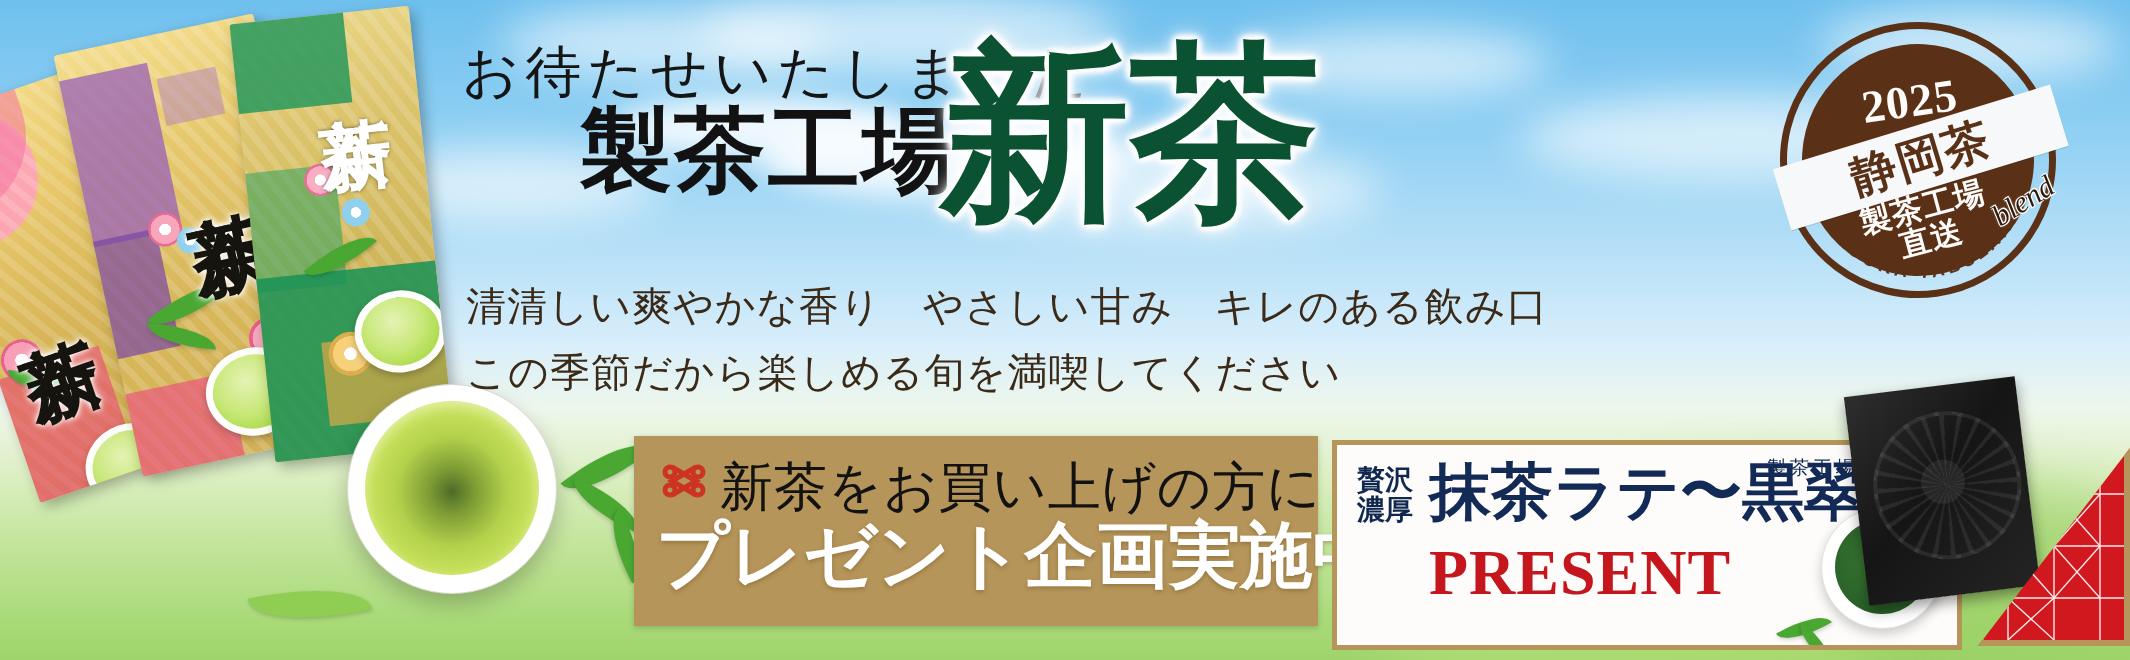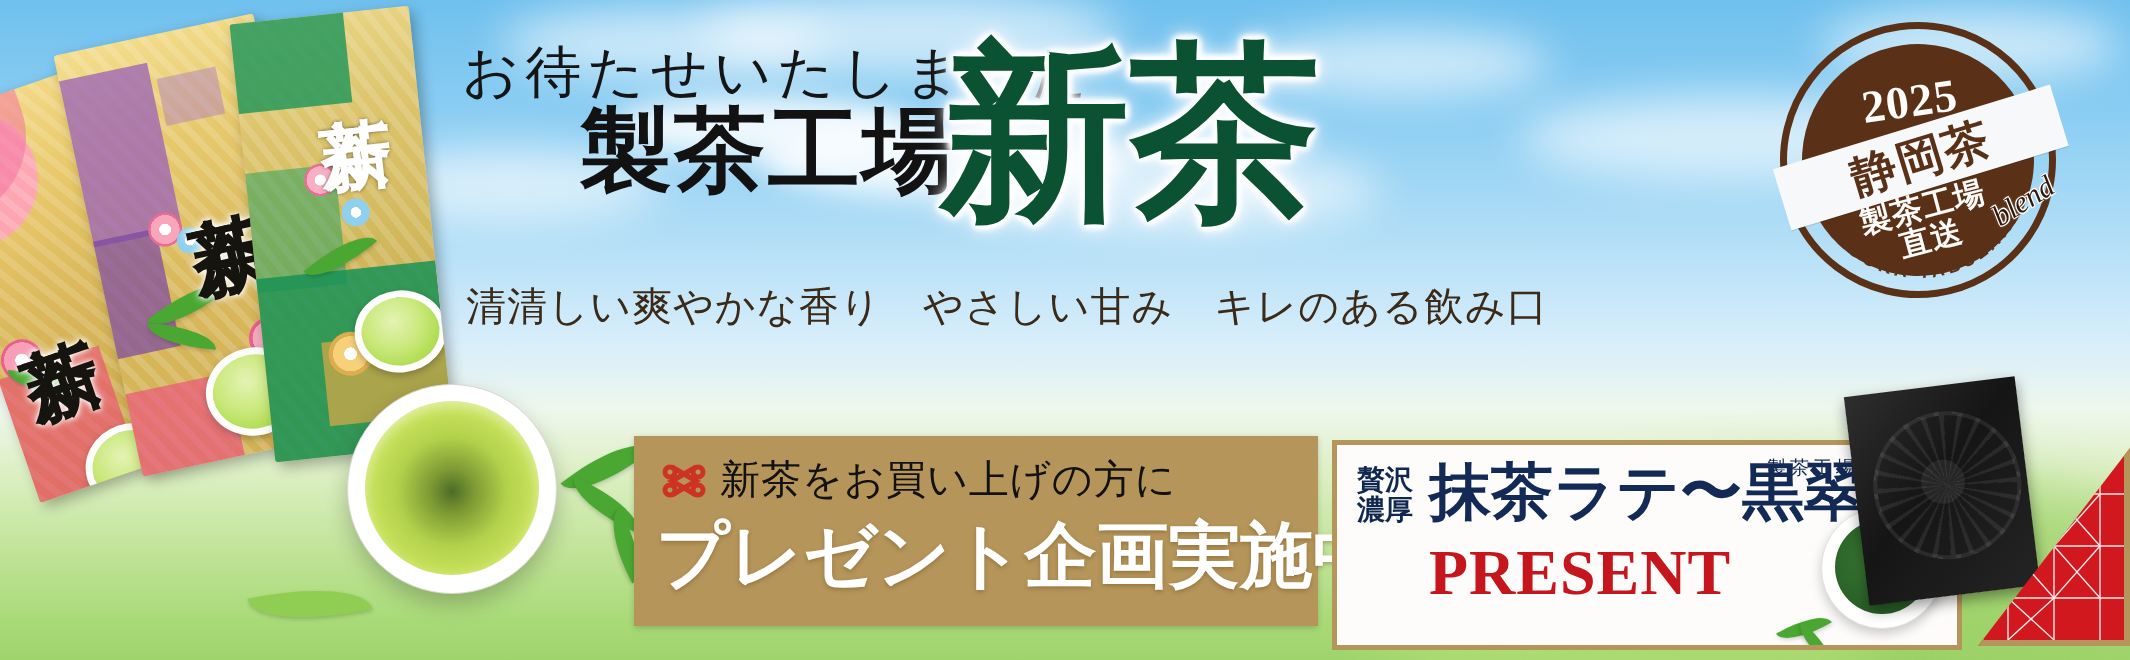--- a/index.html
+++ b/index.html
@@ -143,21 +143,21 @@
   }
 
   
   #tan-banner{
     position:absolute;left:634px;top:436px;width:684px;height:190px;
     background:#b59559;
     box-shadow:0 2px 6px rgba(0,0,0,.18);
   }
   #tan-line1{
     position:absolute;left:86px;top:16px;
-    font-size:40px;color:#121212;white-space:nowrap;letter-spacing:1px;
+    font-size:53px;color:#121212;white-space:nowrap;letter-spacing:1px;
     font-family:"DejaVu Serif","Liberation Serif",serif;
   }
   #knot-icon{position:absolute;left:24px;top:22px;width:52px;height:46px;}
   #tan-line2{
     position:absolute;left:22px;top:72px;
     font-size:72px;color:#ffffff;font-weight:bold;white-space:nowrap;letter-spacing:0px;
     font-family:"DejaVu Serif","Liberation Serif",serif;
     text-shadow:0 2px 4px rgba(90,60,20,.35);
   }
 
@@ -293,20 +293,21 @@
   <div class="leaf" style="left:560px;top:452px;width:92px;height:30px;transform:rotate(-38deg);"></div>
   <div class="leaf" style="left:566px;top:492px;width:80px;height:26px;transform:rotate(24deg);"></div>
   <div class="leaf" style="left:590px;top:534px;width:72px;height:24px;transform:rotate(62deg);"></div>
   <div class="leaf" style="left:250px;top:586px;width:120px;height:36px;transform:rotate(-12deg);background:#8fce52;"></div>
 
   <div id="line-await" class="jp">お待たせいたしました</div>
   <div id="line-reiwa" class="jp">製茶工場</div>
   <div id="shincha-big" class="jp">新茶</div>
 
   <div id="desc1" class="desc jp">清清しい爽やかな香り　やさしい甘み　キレのある飲み口</div>
+  <div id="desc2" class="desc jp">この季節だから楽しめる旬を満喫してください</div>
 
   <div id="seal">
     <div class="disc"></div>
     <div class="ring"></div>
     <svg class="greentea" viewBox="0 0 276 276">
       <defs>
         <path id="arcTop" d="M 34,146 A 104,104 0 0 1 242,146"></path>
         <path id="arcBot" d="M 26,140 A 112,112 0 0 0 250,140"></path>
       </defs>
       <text class="arc-text"><textPath href="#arcTop" startOffset="50%" text-anchor="middle">GREEN TEA</textPath></text>

